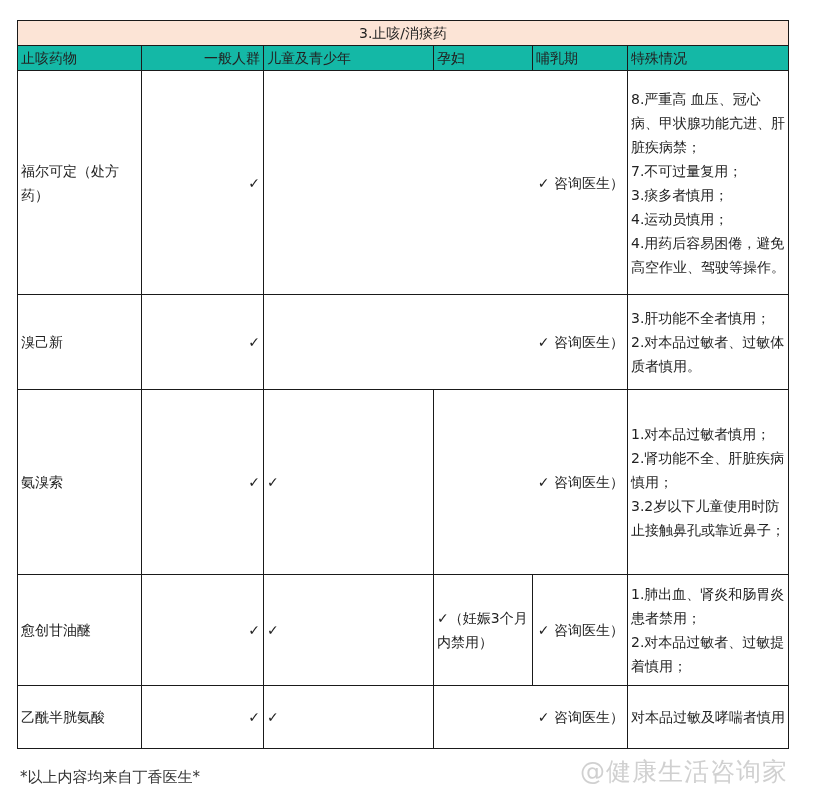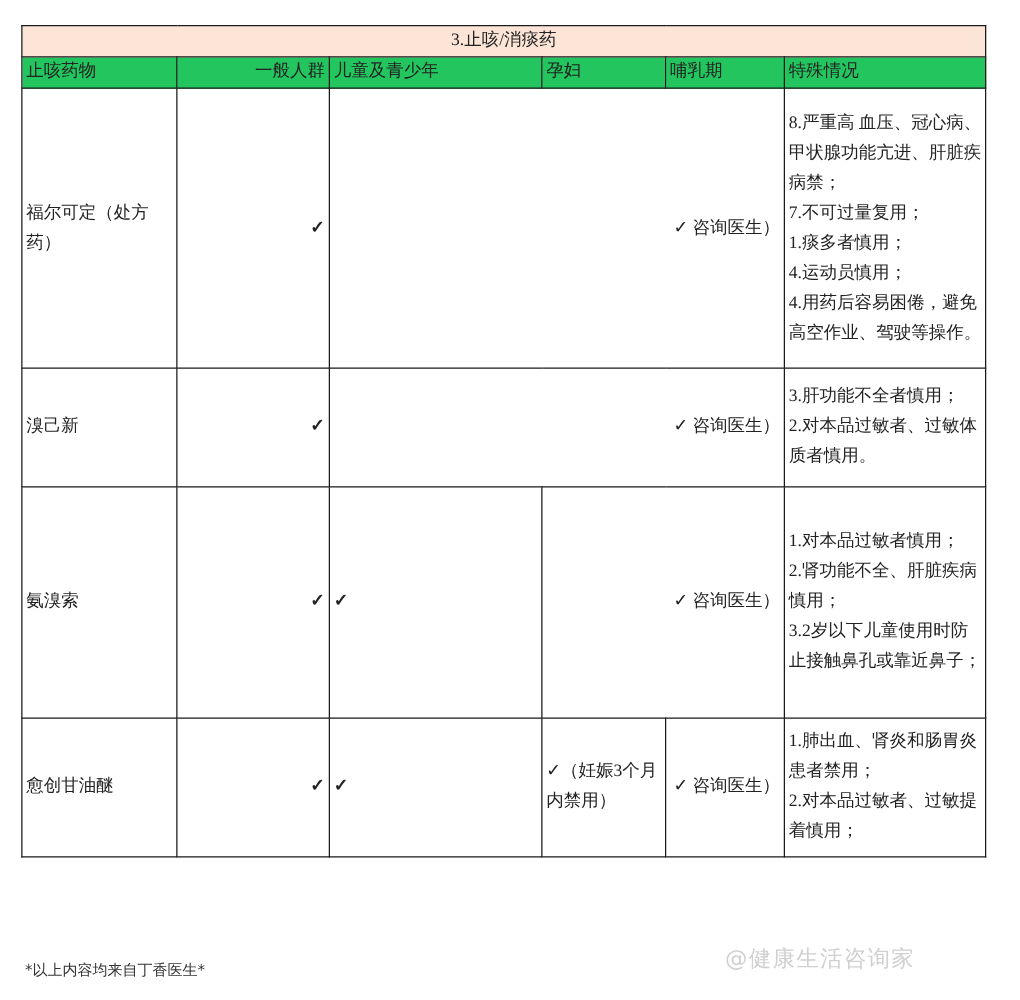--- a/index.html
+++ b/index.html
@@ -1,28 +1,28 @@
 <!DOCTYPE html>
 <html><head>
 <meta charset="utf-8">
 <style>
   html, body { margin:0; padding:0; background:#ffffff; }
   body { width:816px; height:800px; position:relative; overflow:hidden;
          font-family:"DejaVu Sans", sans-serif; color:#222; font-size:14px; }
   table.drug { position:absolute; left:17px; top:20px; width:771px;
                border-collapse:collapse; table-layout:fixed; }
   table.drug td { border:1.6px solid #1a1a1a; padding:0 3px; vertical-align:middle;
-                  line-height:24px; font-size:14px;font-family:Liberation Serif, serif; }
+                  line-height:24px; font-size:14px; }
   .title-row td { background:#fce4d6; text-align:center; height:22px; line-height:20px; }
-  .hdr-row td { background:#22c55e; height:22px; line-height:20px; }
+  .hdr-row td { background:#14b8a6; height:22px; line-height:20px; }
   .center { text-align:right; }
   .notes { font-size:13.5px; line-height:24px; }
   .check { font-weight:bold; }
-  .footnote { position:absolute; left:20px; top:768px; font-size:12px; color:#333; }
-  .watermark { position:absolute; left:580px; top:755px; font-size:18px; color:rgba(200,200,200,0.85);
+  .footnote { position:absolute; left:20px; top:768px; font-size:15px; color:#333; }
+  .watermark { position:absolute; left:580px; top:755px; font-size:25px; color:rgba(200,200,200,0.85);
                letter-spacing:1px; white-space:nowrap; }
 </style>
 </head>
 <body>
 
 <table class="drug">
   <colgroup>
     <col style="width:124px">
       <col style="width:122px">
       <col style="width:170px">
@@ -42,21 +42,21 @@
     <td>哺乳期</td>
     <td>特殊情况</td>
   </tr>
   <tr style="height:224px">
     <td>福尔可定（处方药）</td>
     <td class="center check">✓</td>
     <td colspan="3" class="center">✓ 咨询医生）</td>
     <td class="notes">
       <div>8.严重高 血压、冠心病、甲状腺功能亢进、肝脏疾病禁；</div>
       <div>7.不可过量复用；</div>
-      <div>1.痰多者慎用；</div>
+      <div>3.痰多者慎用；</div>
       <div>4.运动员慎用；</div>
       <div>4.用药后容易困倦，避免高空作业、驾驶等操作。</div>
     </td>
   </tr>
   <tr style="height:95px">
     <td>溴己新</td>
     <td class="center check">✓</td>
     <td colspan="3" class="center">✓ 咨询医生）</td>
     <td class="notes">
       <div>3.肝功能不全者慎用；</div>
@@ -78,17 +78,26 @@
     <td>愈创甘油醚</td>
     <td class="center check">✓</td>
     <td class="check">✓</td>
     <td>✓（妊娠3个月内禁用）</td>
     <td class="center">✓ 咨询医生）</td>
     <td class="notes">
       <div>1.肺出血、肾炎和肠胃炎患者禁用；</div>
       <div>2.对本品过敏者、过敏提着慎用；</div>
     </td>
   </tr>
+  <tr style="height:63px">
+    <td>乙酰半胱氨酸</td>
+    <td class="center check">✓</td>
+    <td class="check">✓</td>
+    <td colspan="2" class="center">✓ 咨询医生）</td>
+    <td class="notes">
+      <div>对本品过敏及哮喘者慎用</div>
+    </td>
+  </tr>
 </tbody>
   </table>
 
 <div class="footnote">*以上内容均来自丁香医生*</div>
 <div class="watermark">@健康生活咨询家</div>
 
 </body></html>

